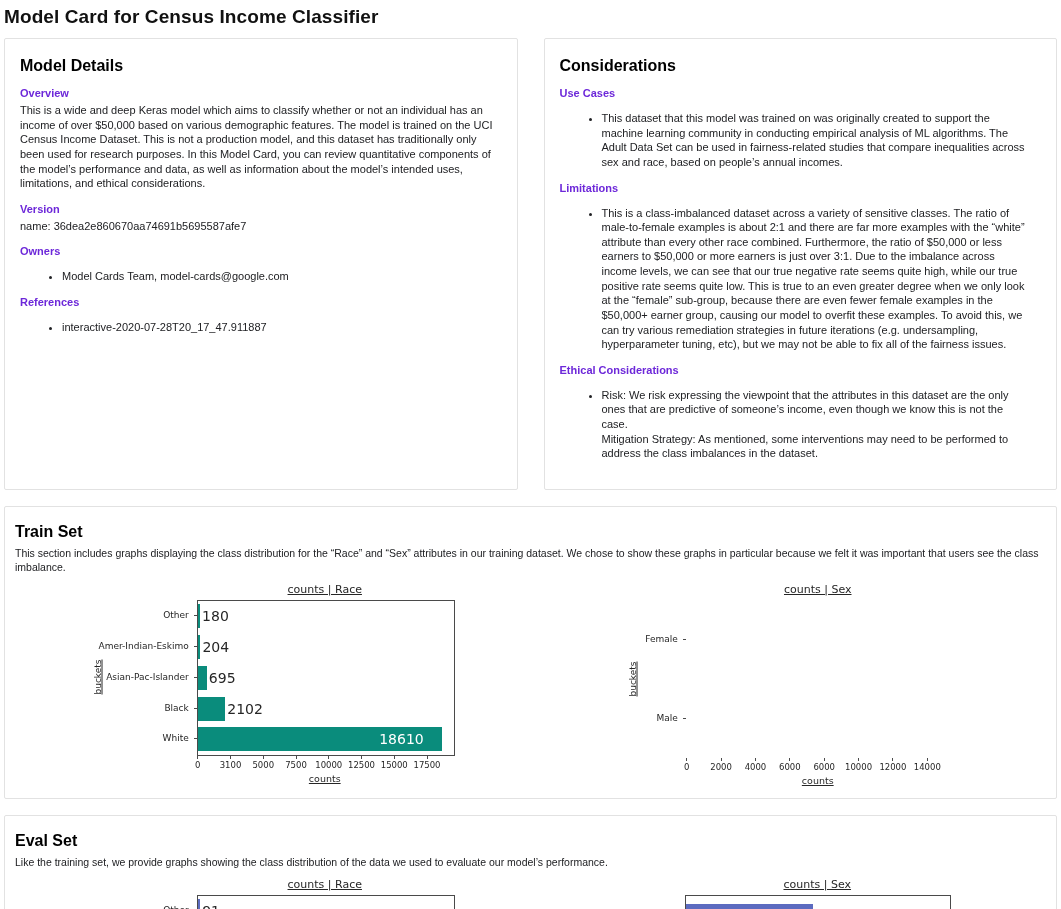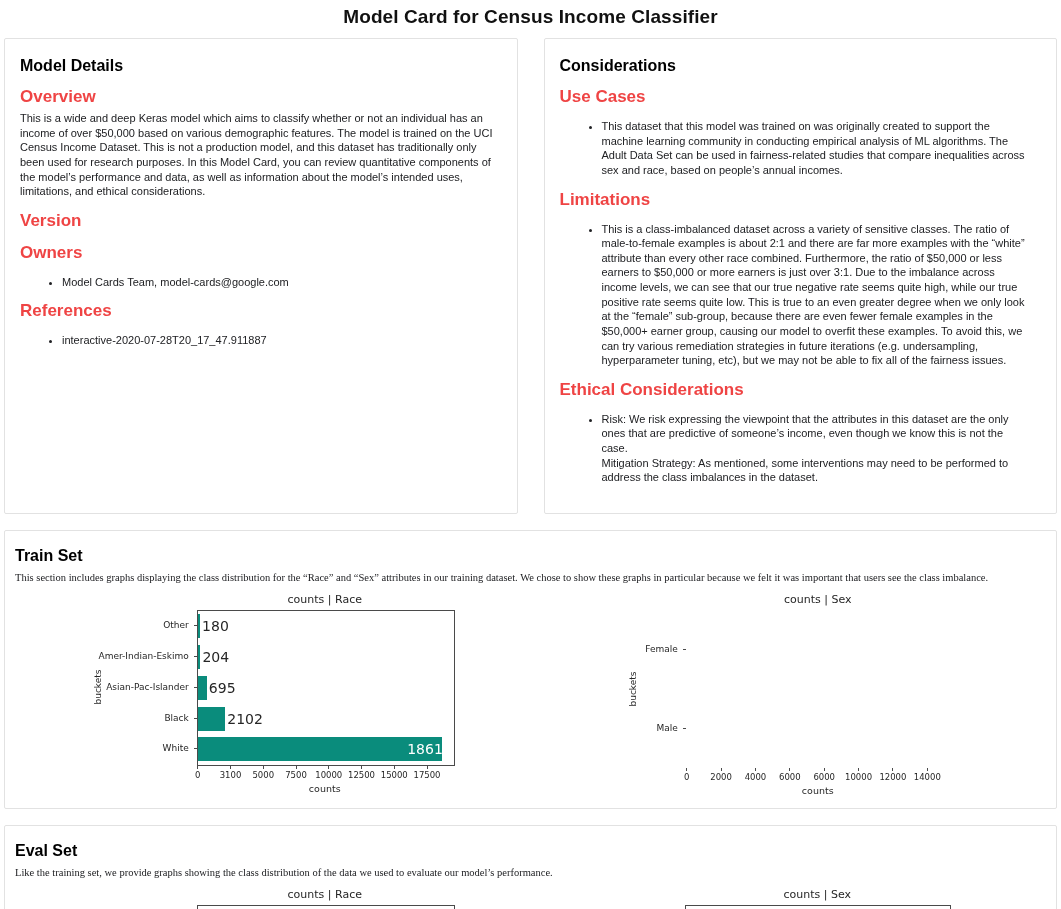--- a/index.html
+++ b/index.html
@@ -4,48 +4,47 @@
 <style>
   html, body { margin: 0; padding: 0; background: #ffffff; }
   body {
     width: 1061px;
     font-family: "Liberation Sans", sans-serif;
     color: #202124;
     -webkit-font-smoothing: antialiased;
   }
   .page { padding: 0 4px 8px; box-sizing: border-box; }
   .page-title {
-    text-align: center;
     font-size: 19px;
     font-weight: 700;
     color: #111;
     margin: 6px 0 10px;
     letter-spacing: 0.1px;
   }
   .row { display: flex; gap: 26px; align-items: stretch; }
   .card {
     background: #fff;
     border: 1px solid #e2e2e2;
     border-radius: 2px;
     box-sizing: border-box;
   }
   .half-card { flex: 1; padding: 10px 15px 16px; min-height: 300px; }
   .wide-card { margin-top: 16px; padding: 8px 10px 12px; }
   .card-h1 { font-size: 16px; font-weight: 700; color: #000; margin: 8px 0 6px; }
-  .card-h2 { font-size: 17px; font-weight: 700; color: #ef4444; margin: 12px 0 4px; }
+  .card-h2 { font-size: 11px; font-weight: 700; color: #6d28d9; margin: 12px 0 4px; }
   .body-text { font-size: 11px; line-height: 1.33; margin: 0 0 4px; color: #202124; }
   ul.bullets { margin: 2px 0 4px; padding-left: 30px; list-style-type: disc; }
   ul.bullets li { font-size: 11px; line-height: 1.33; margin: 12px; color: #202124; }
   .pre-line { white-space: pre-line; }
-  .desc { font-size: 10.5px; margin-bottom: 2px; font-family: Liberation Serif, serif; }
+  .desc { font-size: 10.5px; margin-bottom: 2px; }
   .charts-row { display: flex; margin-top: 8px; }
   .chart-half { flex: 1; display: flex; justify-content: center; }
 
   
-  .chart { font-family: "DejaVu Sans", sans-serif; color: #262626; }
+  .chart { font-family: "DejaVu Sans", sans-serif; color: #262626; text-decoration: underline; }
   .c-title { font-size: 11px; text-align: center; margin-bottom: 4px; color: #262626; }
   .c-row { display: flex; }
   .c-ylab { width: 14px; display: flex; align-items: center; justify-content: center; }
   .c-ylab span { transform: rotate(-90deg); font-size: 9px; white-space: nowrap; color: #262626; }
   .c-ycats { position: relative; }
   .c-ycat { position: absolute; right: 8px; transform: translateY(-50%); font-size: 9px; white-space: nowrap; }
   .c-ytick { position: absolute; right: 0; width: 3px; height: 1px; background: #4a4a4a; }
   .c-plot { position: relative; border: 1px solid #4a4a4a; background: #fff; }
   .c-bar { position: absolute; left: 0; }
   .c-bar-label { position: absolute; font-size: 14px; transform: translateY(-50%); white-space: nowrap; }
@@ -61,20 +60,21 @@
 
   <h1 class="page-title">Model Card for Census Income Classifier</h1>
 
   <div class="row">
 
     <section class="card half-card">
       <h2 class="card-h1">Model Details</h2>
       <h3 class="card-h2">Overview</h3>
       <p class="body-text">This is a wide and deep Keras model which aims to classify whether or not an individual has an income of over $50,000 based on various demographic features. The model is trained on the UCI Census Income Dataset. This is not a production model, and this dataset has traditionally only been used for research purposes. In this Model Card, you can review quantitative components of the model’s performance and data, as well as information about the model’s intended uses, limitations, and ethical considerations.</p>
       <h3 class="card-h2">Version</h3>
+      <p class="body-text">name: 36dea2e860670aa74691b5695587afe7</p>
       <h3 class="card-h2">Owners</h3>
       <ul class="bullets">
         <li>Model Cards Team, model-cards@google.com</li>
       </ul>
       <h3 class="card-h2">References</h3>
       <ul class="bullets">
         <li>interactive-2020-07-28T20_17_47.911887</li>
       </ul>
     </section>
 
@@ -123,21 +123,21 @@
               <div class="c-plot" style="width: 256px; height: 154px;">
                 <div class="c-bar" style="top: 3.4px; height: 24px; width: 2.35824px; background: rgb(10, 140, 124);"></div>
                 <div class="c-bar-label" style="top: 15.4px; left: 4.35824px;">180</div>
                 <div class="c-bar" style="top: 34.2px; height: 24px; width: 2.67267px; background: rgb(10, 140, 124);"></div>
                 <div class="c-bar-label" style="top: 46.2px; left: 4.67267px;">204</div>
                 <div class="c-bar" style="top: 65px; height: 24px; width: 9.10542px; background: rgb(10, 140, 124);"></div>
                 <div class="c-bar-label" style="top: 77px; left: 11.1054px;">695</div>
                 <div class="c-bar" style="top: 95.8px; height: 24px; width: 27.539px; background: rgb(10, 140, 124);"></div>
                 <div class="c-bar-label" style="top: 107.8px; left: 29.539px;">2102</div>
                 <div class="c-bar" style="top: 126.6px; height: 24px; width: 243.816px; background: rgb(10, 140, 124);"></div>
-                <div class="c-bar-label" style="top: 138.6px; right: 2px; color: rgb(255, 255, 255);">18610</div>
+                <div class="c-bar-label" style="top: 138.6px; right: 30px; color: rgb(255, 255, 255);">18610</div>
               </div>
             </div>
             <div class="c-xticks" style="margin-left: 107px; width: 256px;">
               <div class="c-xtickmark" style="left: -0.5px;"></div>
               <div class="c-xticklab" style="left: 0px;">0</div>
               <div class="c-xtickmark" style="left: 32.2533px;"></div>
               <div class="c-xticklab" style="left: 32.7533px;">3100</div>
               <div class="c-xtickmark" style="left: 65.0067px;"></div>
               <div class="c-xticklab" style="left: 65.5067px;">5000</div>
               <div class="c-xtickmark" style="left: 97.76px;"></div>

